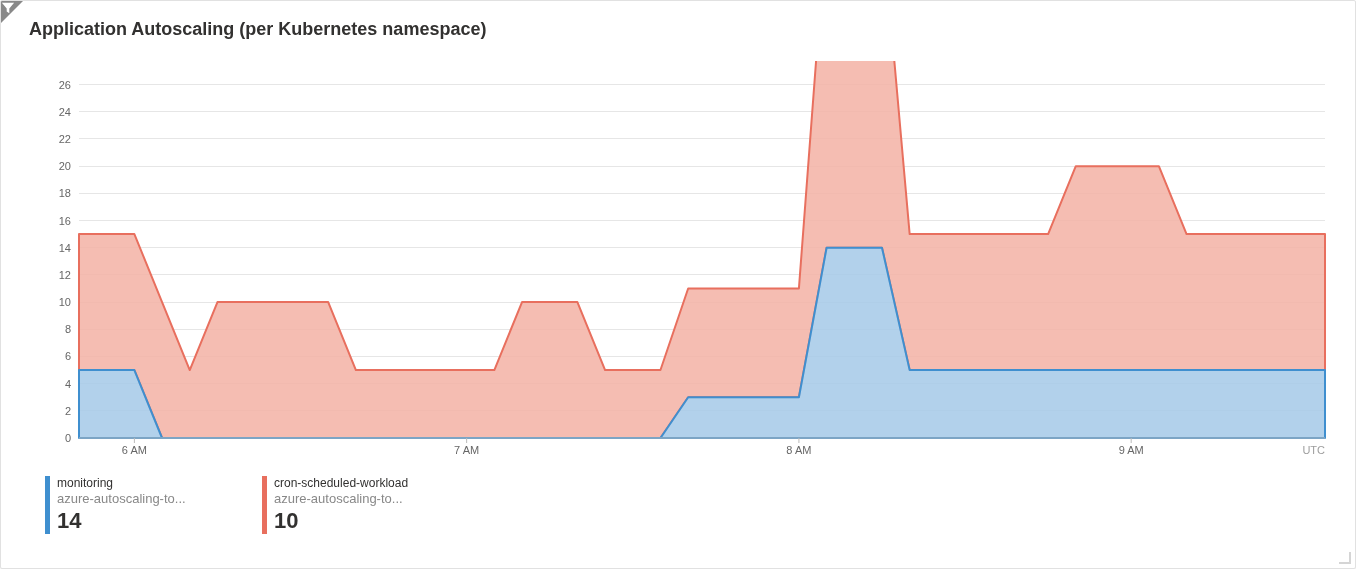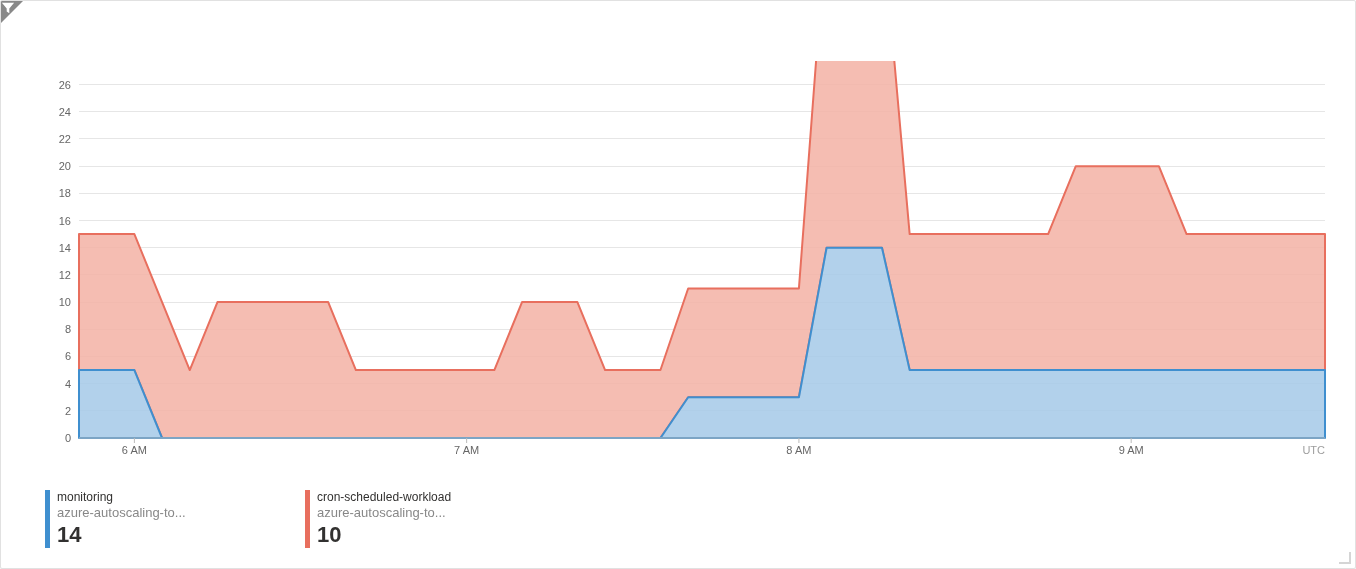--- a/index.html
+++ b/index.html
@@ -7,21 +7,21 @@
   .filter-corner{position:absolute;top:0;left:0;width:0;height:0;border-top:22px solid #888;border-right:22px solid transparent;z-index:3}
   .filter-icon{position:absolute;top:0;left:0;color:#fff;font-size:11px;line-height:14px;z-index:4;width:14px;text-align:center}
   .title{position:absolute;top:18px;left:28px;font-size:18px;font-weight:600;color:#323130}
   .plot-area{position:absolute;left:28px;right:20px;top:60px;bottom:110px}
   svg{width:100%;height:100%;display:block}
   .grid-line{stroke:#e6e6e6;stroke-width:1;shape-rendering:crispEdges}
   .y-tick text{font-size:11px;fill:#666;text-anchor:end}
   .x-tick text{font-size:11px;fill:#666;text-anchor:middle}
   .tz-label{font-size:11px;fill:#9d9d9d;text-anchor:end}
   .series-area{stroke-width:2;stroke-linejoin:round}
-  .legend{position:absolute;left:44px;right:20px;bottom:20px;height:58px;display:flex;gap:110px}
+  .legend{position:absolute;left:44px;right:20px;bottom:34px;height:58px;display:flex;gap:67px}
   .legend-item{display:flex;align-items:stretch;min-width:150px}
   .legend-swatch{width:5px;border-radius:0;margin-right:7px}
   .legend-text{display:flex;flex-direction:column;justify-content:center;line-height:1.25}
   .legend-name{color:#323130;font-size:12px}
   .legend-sub{color:#888;font-size:13px}
   .legend-val{color:#323130;font-size:22px;font-weight:600}
   .resize-notch{position:absolute;right:4px;bottom:4px;width:12px;height:12px;opacity:.35}
   .resize-notch::before,.resize-notch::after{content:"";position:absolute;background:#888}
   .resize-notch::before{right:0;bottom:0;width:12px;height:2px}
   .resize-notch::after{right:0;bottom:0;width:2px;height:12px}
@@ -29,20 +29,21 @@
 </head>
 <body>
 
 <div class="card">
   <div class="filter-corner"></div>
   <div class="filter-icon">
     <svg width="12" height="12" viewBox="0 0 16 16">
         <path fill="#fff" d="M1 2h14l-5.5 6.5V14l-3-2V8.5L1 2z"></path>
       </svg>
   </div>
+  <div class="title">Application Autoscaling (per Kubernetes namespace)</div>
 
   <div class="plot-area">
     <svg id="chart-svg" preserveAspectRatio="none" viewBox="0 0 1306 397">
         <line x1="50" x2="1296" y1="377" y2="377" class="grid-line"></line>
         <g class="y-tick">
           <text x="42" y="381">0</text>
         </g>
         <line x1="50" x2="1296" y1="349.81481481481484" y2="349.81481481481484" class="grid-line"></line>
         <g class="y-tick">
           <text x="42" y="353.81481481481484">2</text>

